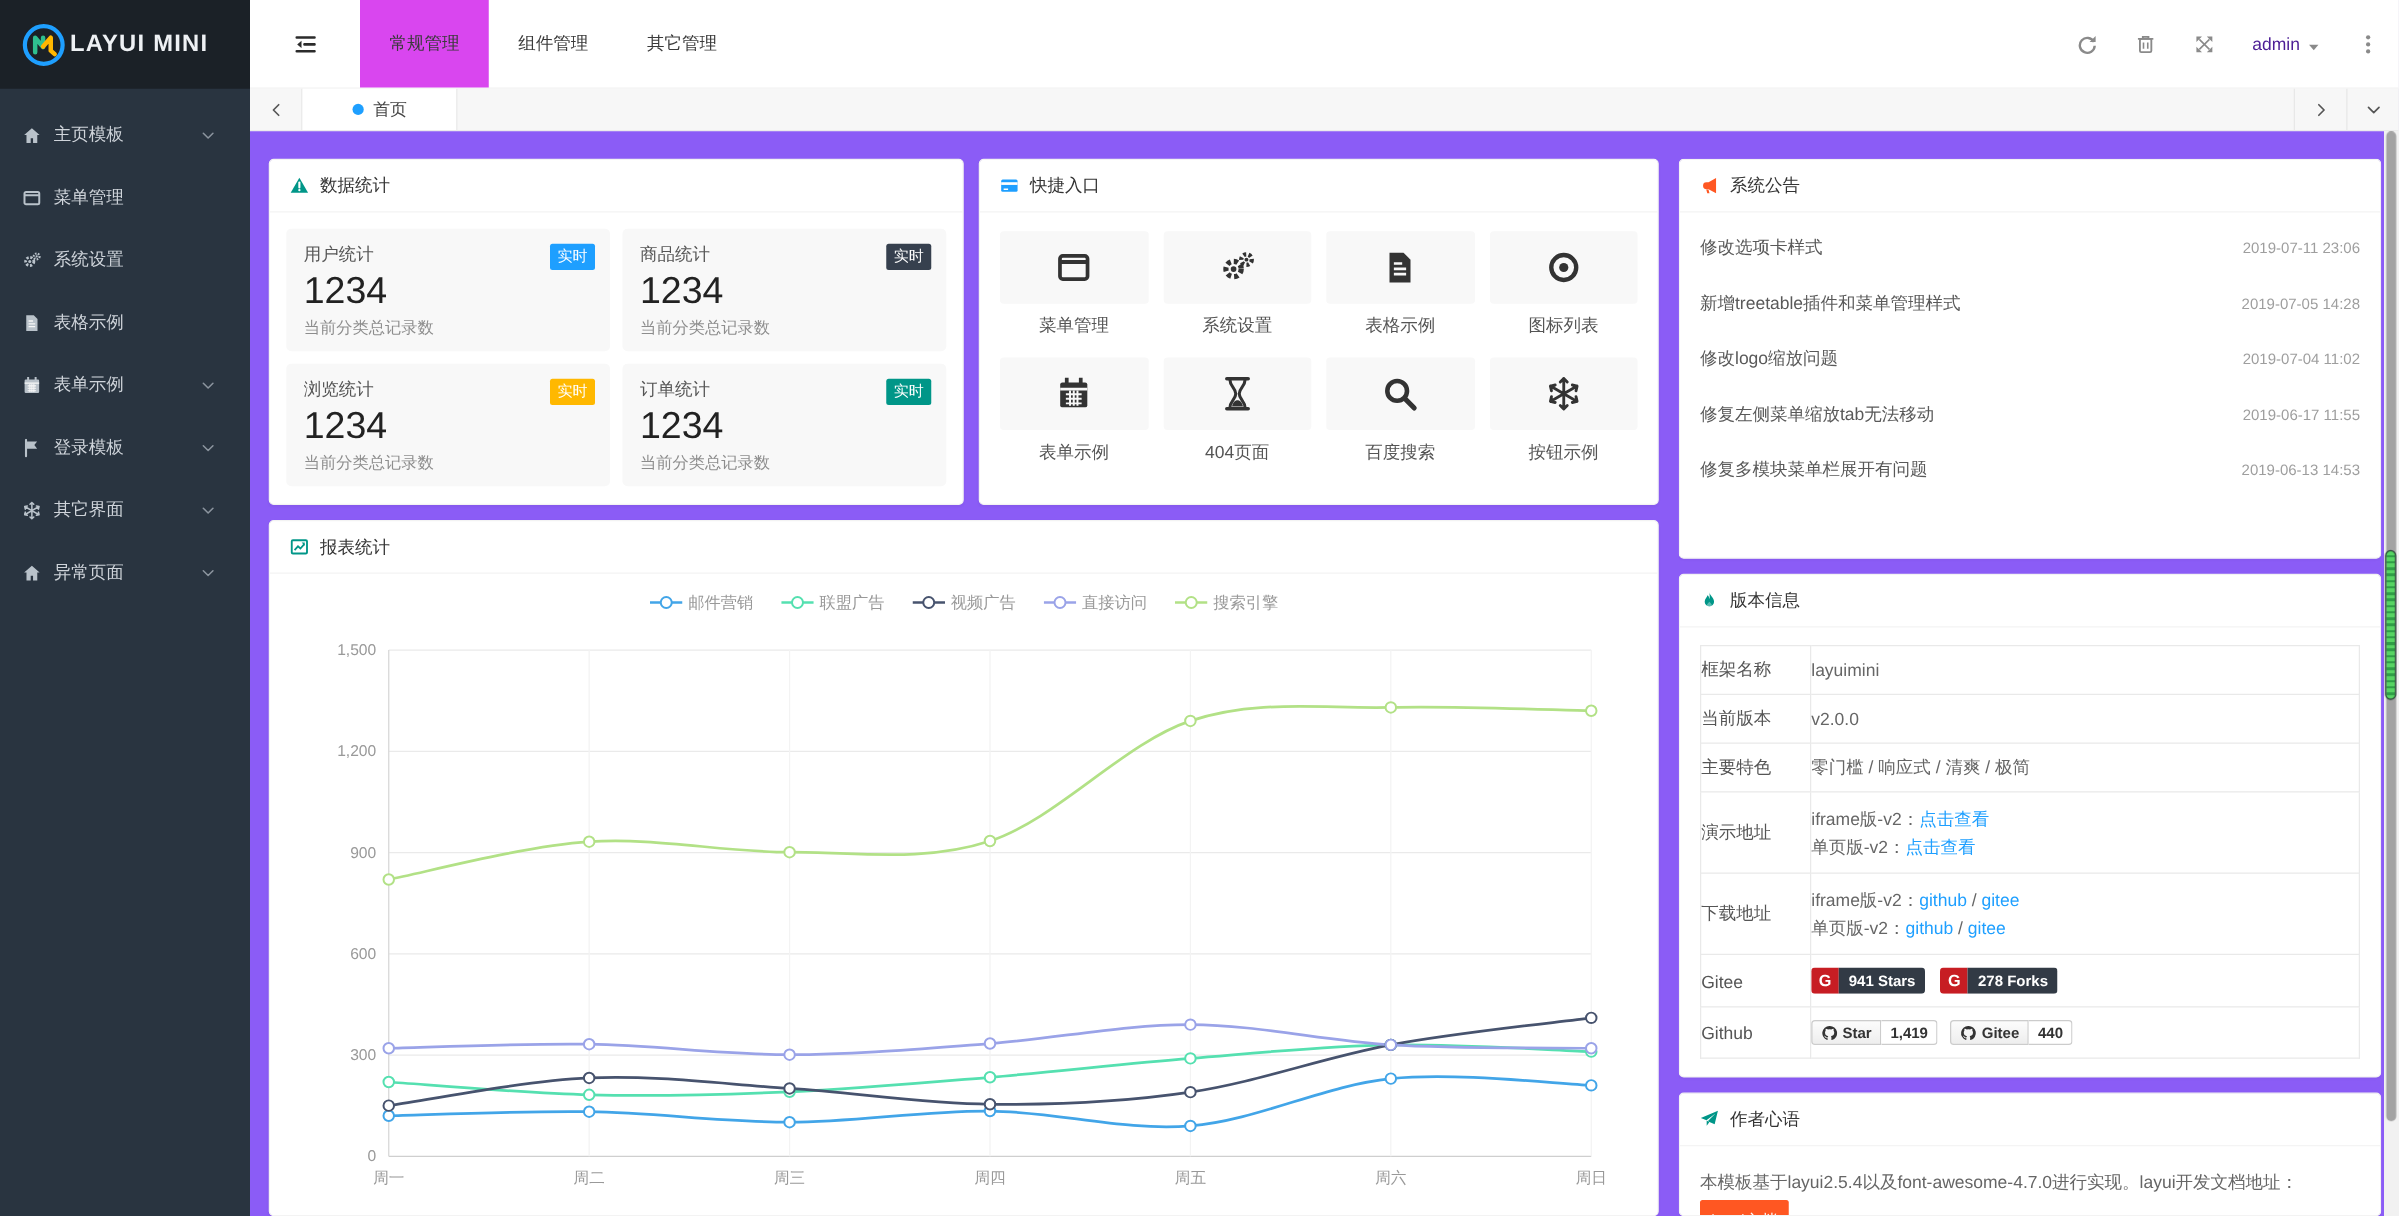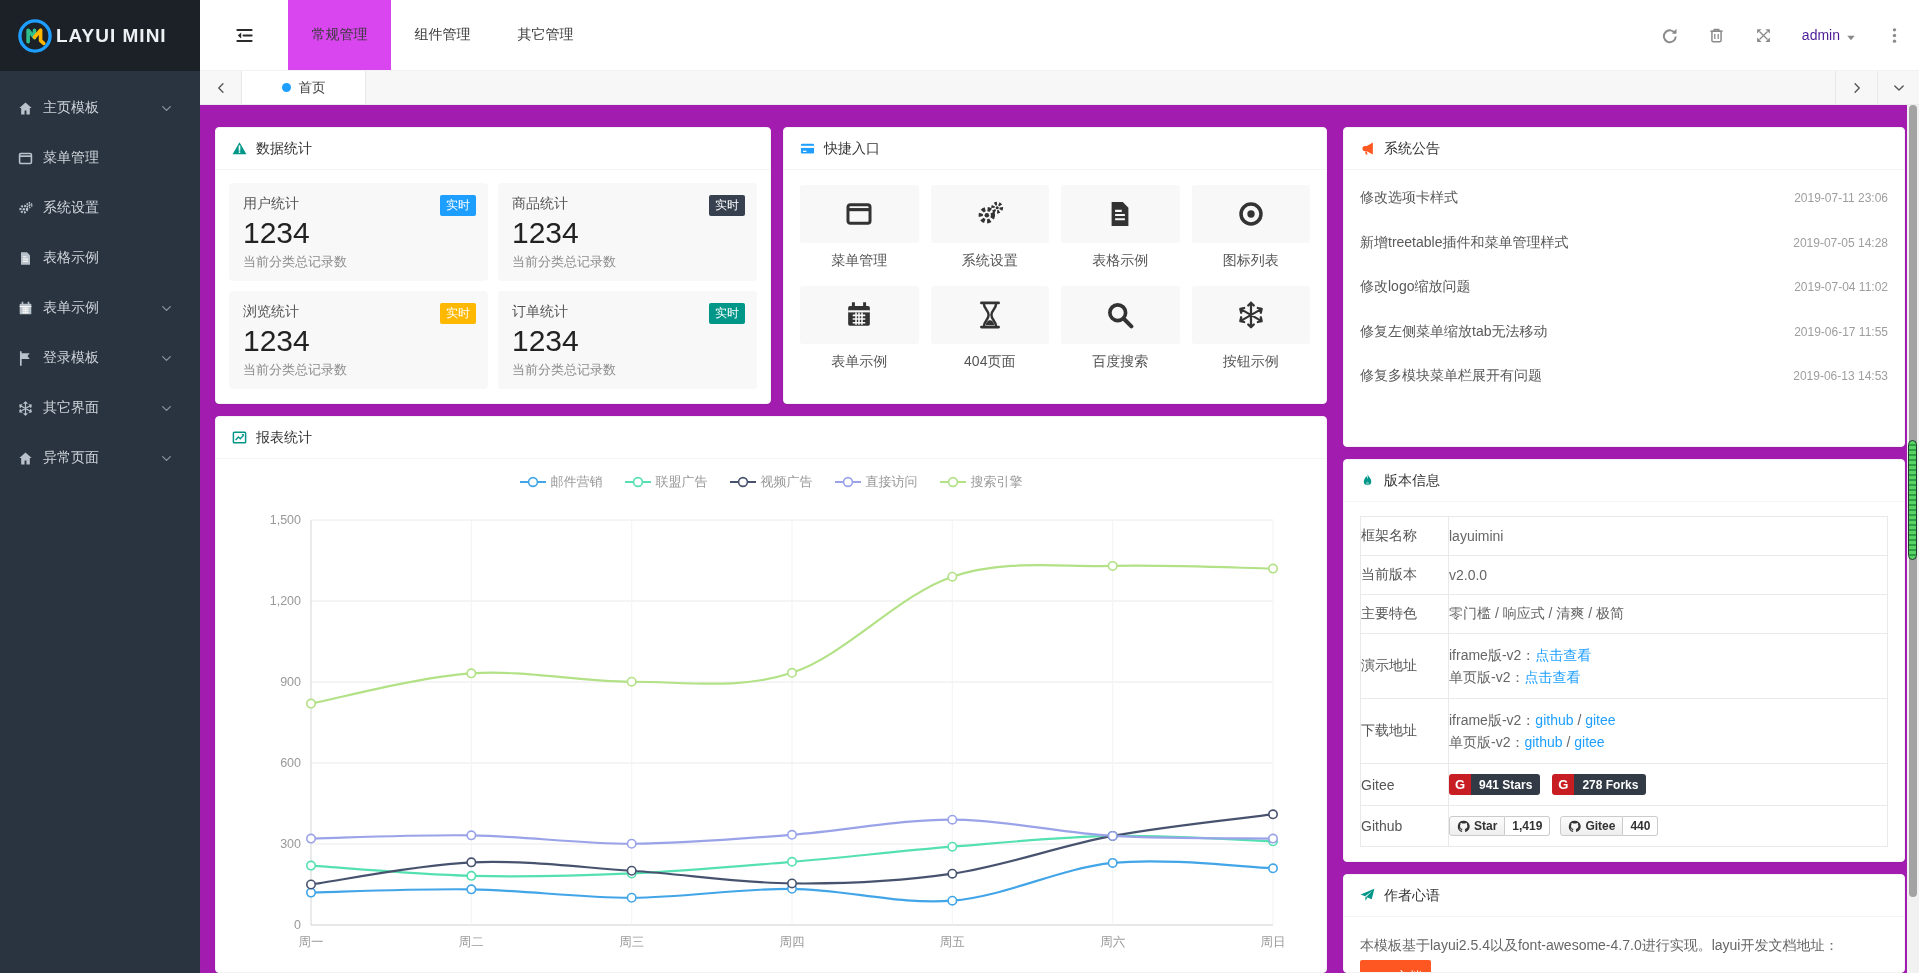--- a/index.html
+++ b/index.html
@@ -38,21 +38,21 @@
   .tb-btn{width:42px;display:flex;align-items:center;justify-content:center;color:#555;cursor:pointer;}
   .tb-btn .icon{width:12px;height:12px;}
   #tb-left{border-right:1px solid #e8e8e8;}
   .tb-tab{width:124px;background:#fff;border-right:1px solid #e8e8e8;display:flex;align-items:center;
     justify-content:center;gap:8px;font-size:13.5px;color:#444;cursor:pointer;}
   .tb-dot{width:9px;height:9px;border-radius:50%;background:#1E9FFF;}
   #tb-spacer{flex:1;}
   .tb-btn.rb{border-left:1px solid #e8e8e8;}
 
   
-  #content{flex:1;overflow:hidden;padding:22px 0 0 15px;display:flex;gap:16px;background:#a21caf;}
+  #content{flex:1;overflow:hidden;padding:22px 0 0 15px;display:flex;gap:16px;background:#8b5cf6;}
   #col-left{width:1112px;flex:none;display:flex;flex-direction:column;}
   #col-right{width:562px;flex:none;display:flex;flex-direction:column;overflow:hidden;}
 
   .panel{background:#fff;border-radius:4px;border:1px solid #f3f3f3;box-shadow:0 1px 2px rgba(0,0,0,.04);}
   .p-head{height:42px;display:flex;align-items:center;gap:9px;padding:0 16px;border-bottom:1px solid #f4f4f4;
     font-size:14px;color:#333;}
   .p-head .icon{width:15px;height:15px;}
   .ic-green{color:#009688;} .ic-blue{color:#1E9FFF;} .ic-orange{color:#FF5722;} .ic-teal{color:#009688;}
 
   

